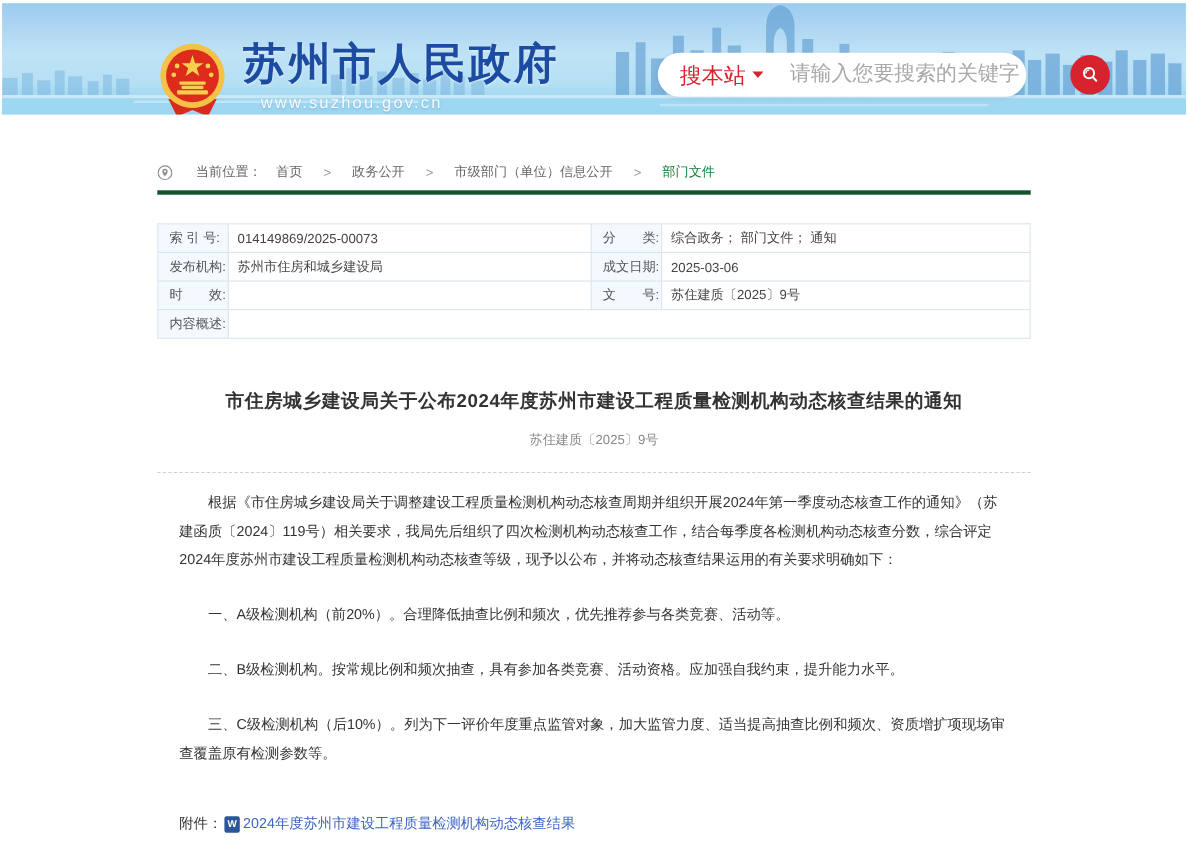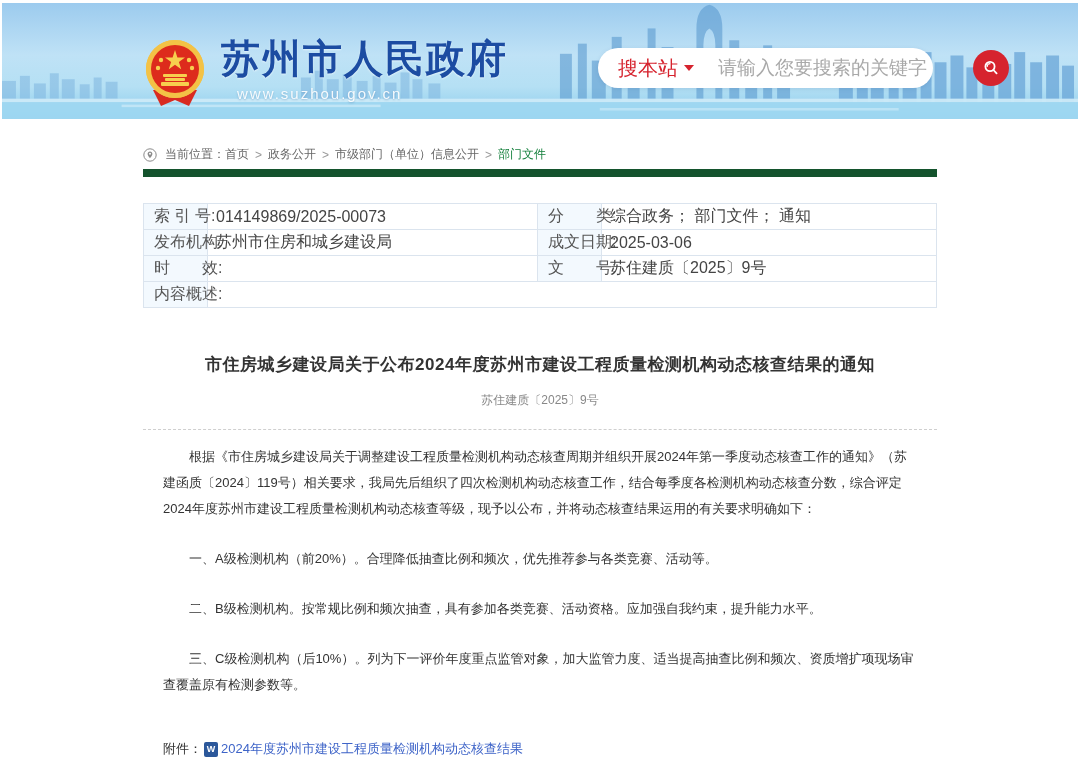--- a/index.html
+++ b/index.html
@@ -4,21 +4,21 @@
 <style>
   * { margin:0; padding:0; box-sizing:border-box; }
   html,body { background:#ffffff; }
   body {
     width:1080px; height:772px; overflow:hidden; position:relative;
     font-family:"Liberation Sans","DejaVu Sans",sans-serif;
     color:#333;
   }
   
   .banner {
-    position:absolute; left:2px; right:2px; top:3px; height:116px;
+    position:absolute; left:2px; right:2px; top:3px; height:101px;
     background:linear-gradient(180deg,#9ecdee 0%,#b3daf4 40%,#c6e7f8 62%,#aadcf3 75%,#8ccbec 100%);
     overflow:hidden;
   }
   .banner svg.skyline { position:absolute; inset:0; width:100%; height:100%; }
   .logo-block { position:absolute; left:141px; top:35px; display:flex; align-items:flex-start; cursor:pointer; }
   .emblem { width:64px; height:72px; }
   .site-text { margin-left:14px; }
   .site-title {
     font-size:39px; font-weight:bold; color:#1c4ca2; letter-spacing:2px;
     line-height:1.1; text-shadow:0 1px 2px rgba(255,255,255,.6);
@@ -48,31 +48,31 @@
   }
   .search-input::placeholder { color:#a9a9a9; }
   .search-btn {
     width:36px; height:36px; border-radius:50%; background:#d6232e; border:none;
     margin-right:3px; display:flex; align-items:center; justify-content:center; cursor:pointer;
     flex:none;
   }
   
   .crumb-row {
     position:absolute; left:143px; width:794px; top:140px; height:37px;
-    display:flex; align-items:center; border-bottom:8px solid #14532d;
-    font-size:12px; color:#666;
+    display:flex; align-items:center; border-bottom:4px solid #14532d;
+    font-size:12px; color:#666;gap:13px;
   }
   .crumb-row .pin { margin-right:8px; display:flex; }
   .crumb-sep { margin:0 6px; color:#999; }
   .crumb-link { color:#666; text-decoration:none; cursor:pointer; }
   .crumb-link.current { color:#15803d; }
   
   .meta-table {
     position:absolute; left:143px; top:203px; width:794px;
-    border-collapse:collapse; table-layout:fixed; font-size:16px; color:#555;
+    border-collapse:collapse; table-layout:fixed; font-size:12px; color:#555;
   }
   .meta-table td { border:1px solid #dbe4ee; height:26px; padding:2px 8px; vertical-align:middle; }
   .meta-table td.lbl { background:#f3f9fe; width:64px; padding-left:10px; padding-right:2px; white-space:nowrap; }
   .meta-table td.val { background:#ffffff; color:#444; }
   .meta-table col.c2 { width:330px; }
   
   .article { position:absolute; left:143px; top:333px; width:794px; }
   .art-title {
     margin-top:20px; text-align:center; font-size:17px; font-weight:bold; color:#333;
     letter-spacing:.5px;

